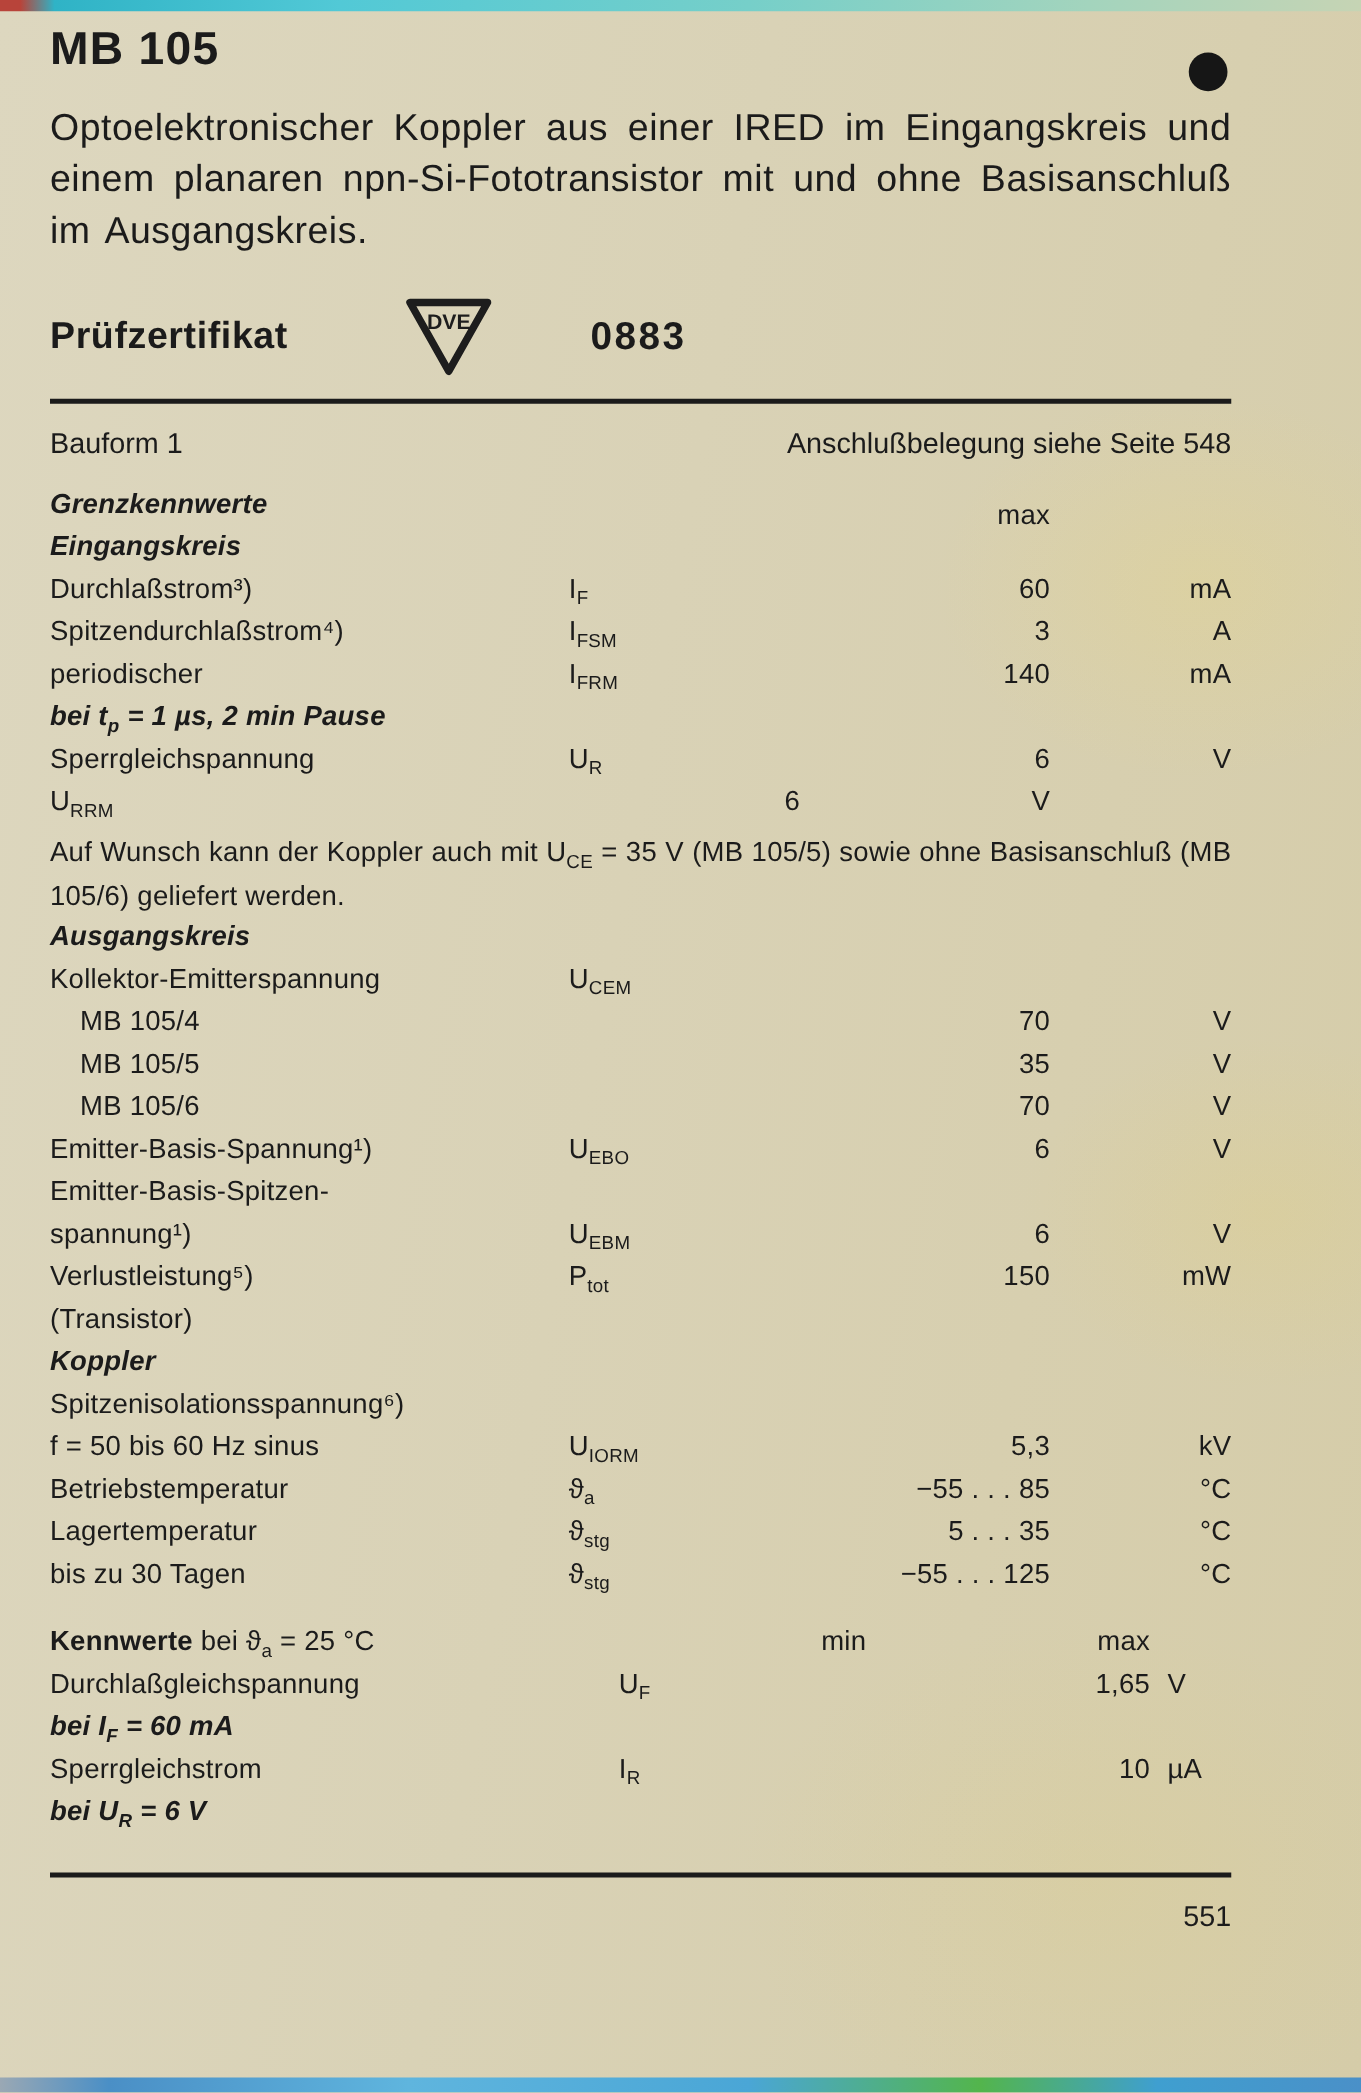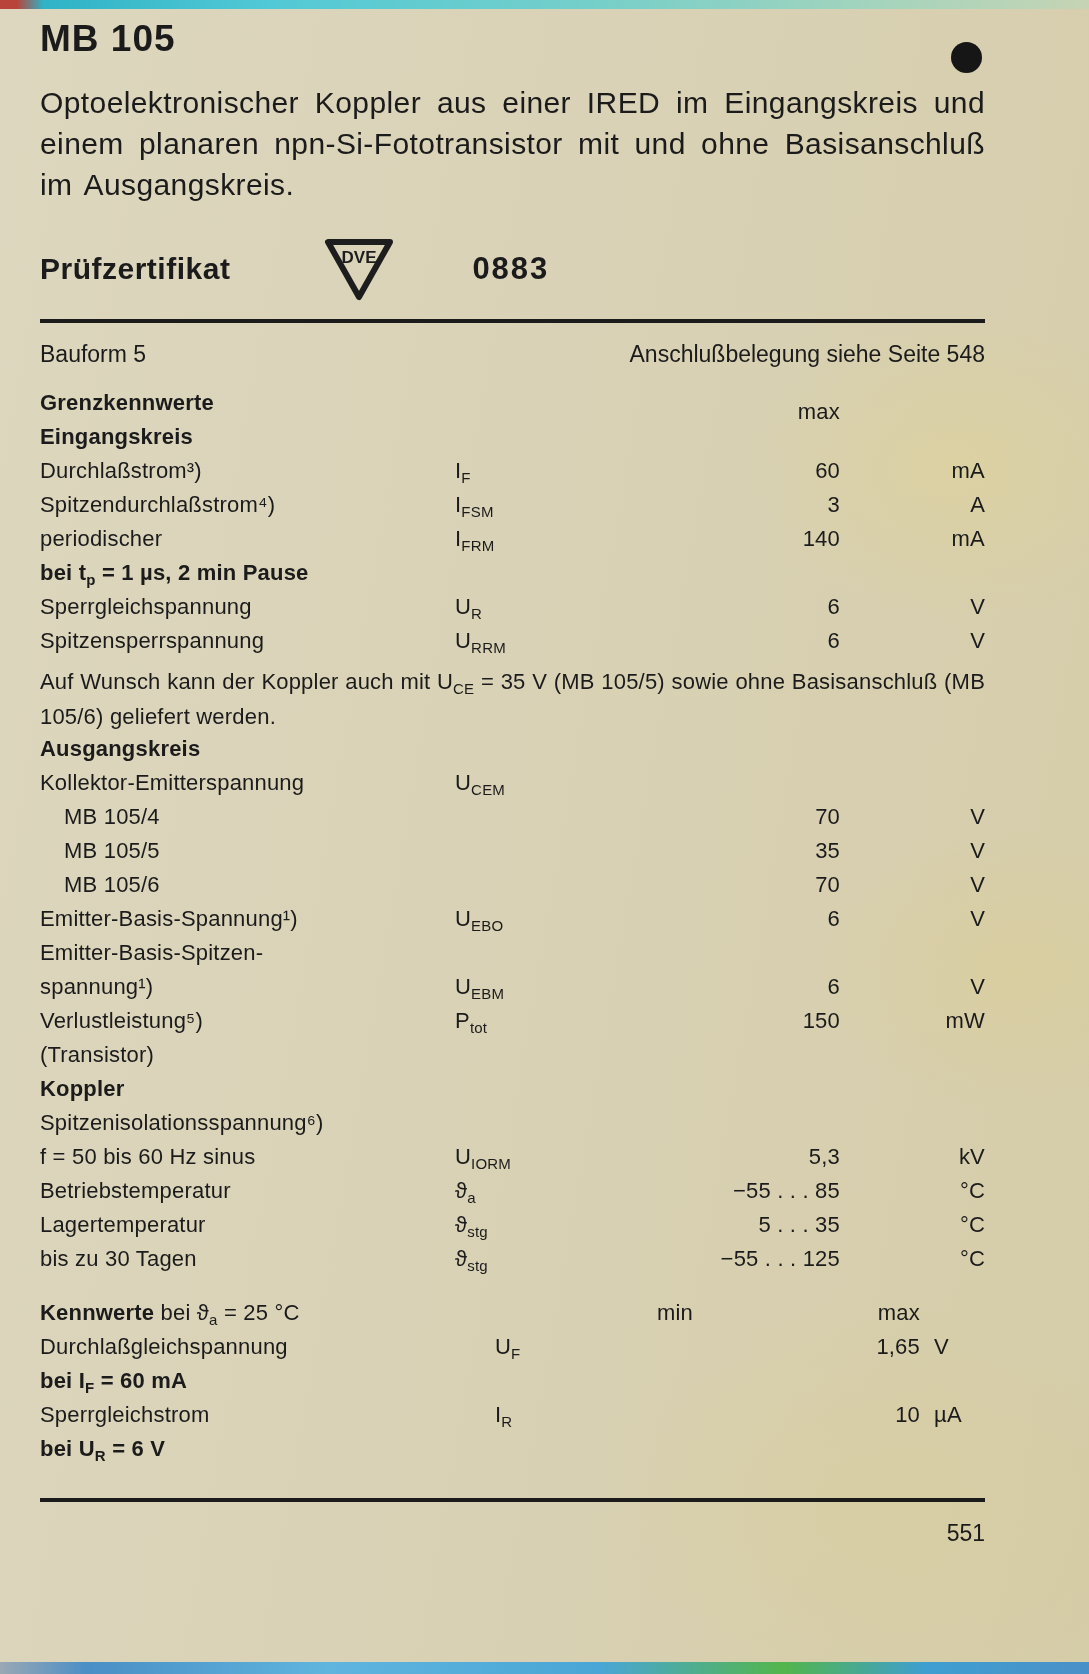--- a/index.html
+++ b/index.html
@@ -58,21 +58,21 @@
   .trow .unit { text-align: right; }
   .trow2 {
     display: grid; grid-template-columns: 455px 135px 90px 200px 65px;
     align-items: baseline; min-height: 34px; font-size: 22px; letter-spacing: 0.2px;
   }
   .trow2 .min   { text-align: center; }
   .trow2 .max   { text-align: right; }
   .trow2 .unit2 { text-align: left; padding-left: 14px; }
 
   sub { font-size: 15px; line-height: 0; }
-  .bold { font-weight: bold; }
+  .bold { font-weight: bold; font-style: italic; }
   .ind  { padding-left: 24px; }
   .maxlbl { position: relative; top: 9px; }
   .note { font-size: 22px; line-height: 35px; letter-spacing: 0.2px; text-align: justify; margin: 2px 0; }
   .kennblock { margin-top: 20px; }
   .pagenum { text-align: right; font-size: 23px; margin-top: 18px; }
 </style>
 </head>
 <body>
 
 <div class="page">
@@ -92,21 +92,21 @@
           <path d="M8 7 L70 7 L39 62 Z" fill="none" stroke="#1d1d1d" stroke-width="6" stroke-linejoin="round"></path>
           <text x="39" y="28" text-anchor="middle" font-size="17" font-weight="bold" font-family="Liberation Sans, sans-serif" fill="#1d1d1d">DVE</text>
         </svg>
       </span>
       <span class="cert-num">0883</span>
     </div>
 
     <div class="hr top"></div>
 
     <div class="inforow">
-      <span>Bauform 5</span>
+      <span>Bauform 1</span>
       <span>Anschlußbelegung siehe Seite 548</span>
     </div>
 
     <div>
 
       <div class="trow">
         <span class="lbl bold">Grenzkennwerte</span>
         <span class="sym"></span>
         <span class="val maxlbl">max</span>
         <span class="unit"></span>
@@ -148,21 +148,20 @@
       </div>
 
       <div class="trow">
         <span class="lbl">Sperrgleichspannung</span>
         <span class="sym"><span>U</span><sub>R</sub></span>
         <span class="val">6</span>
         <span class="unit">V</span>
       </div>
 
       <div class="trow">
-        <span class="lbl">Spitzensperrspannung</span>
         <span class="sym"><span>U</span><sub>RRM</sub></span>
         <span class="val">6</span>
         <span class="unit">V</span>
       </div>
 
       <p class="note"><span>Auf Wunsch kann der Koppler auch mit U</span><sub>CE</sub><span> = 35 V (MB 105/5) sowie ohne Basisanschluß (MB 105/6) geliefert werden.</span></p>
 
       <div class="trow">
         <span class="lbl bold">Ausgangskreis</span>
         <span class="sym"></span>

